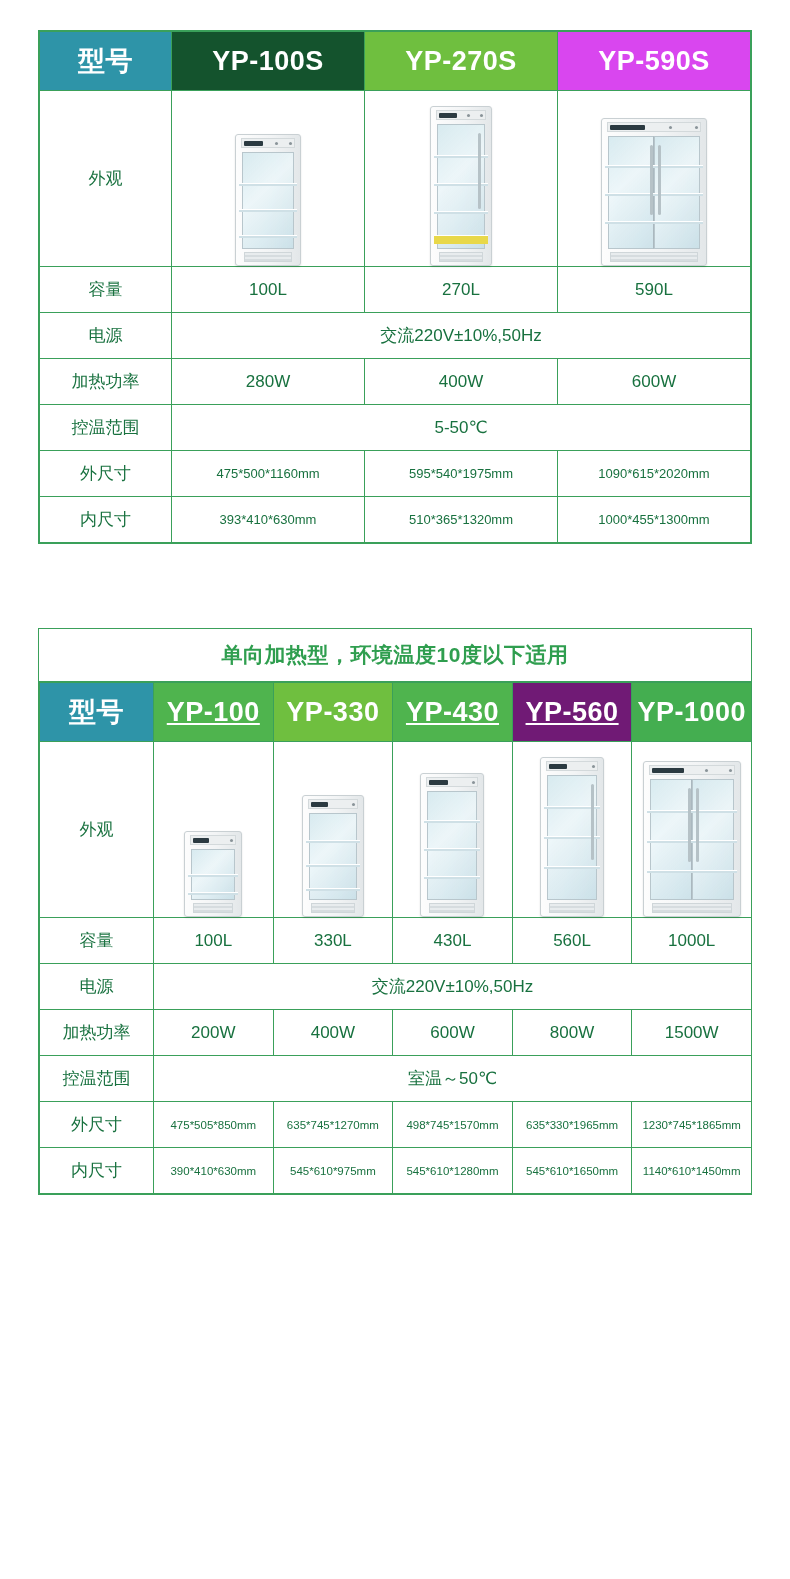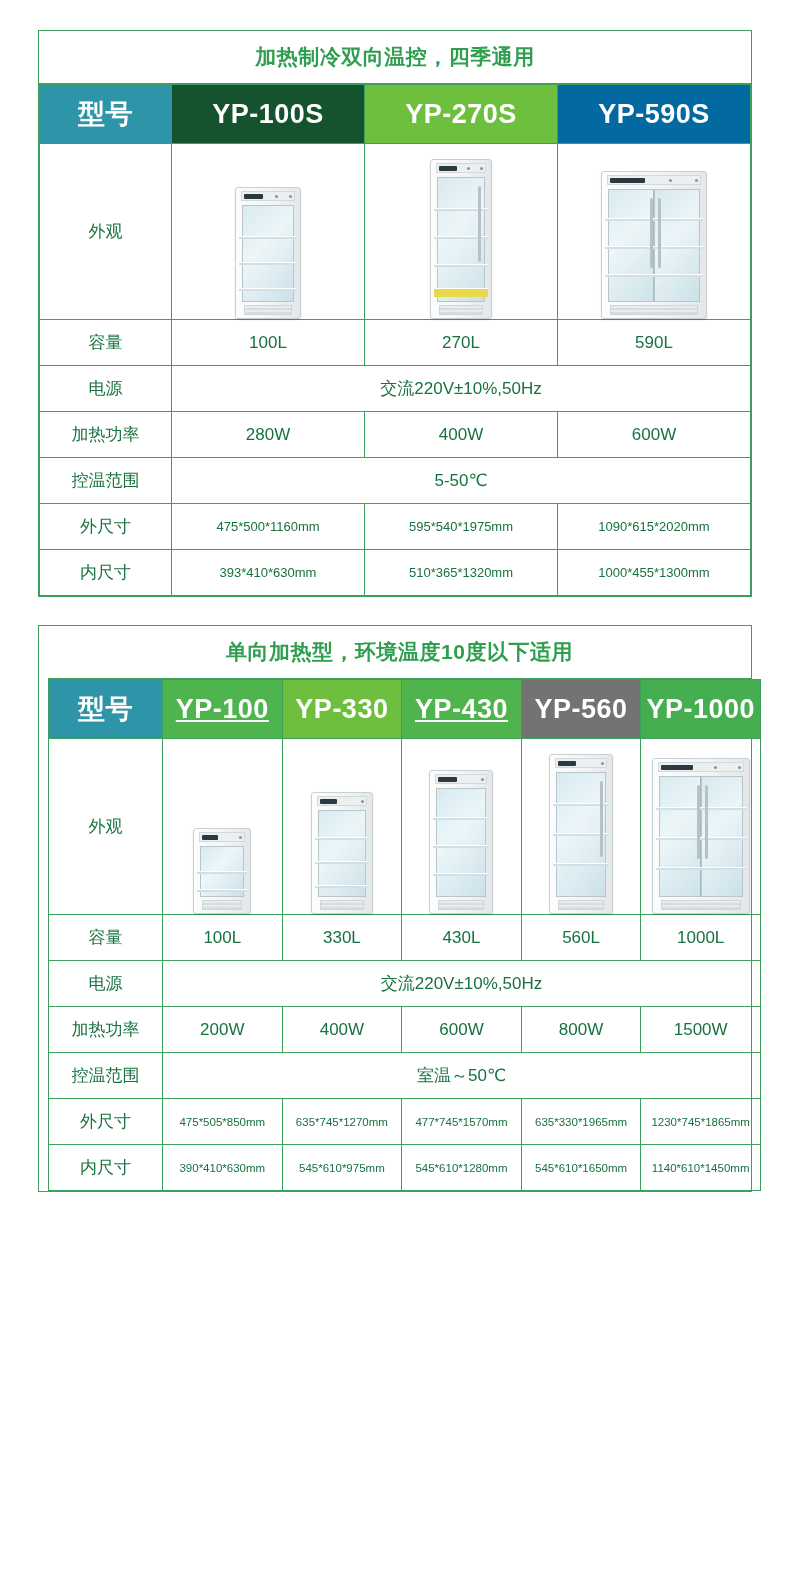--- a/index.html
+++ b/index.html
@@ -21,21 +21,21 @@
     background: #ffffff;
     box-sizing: border-box;
   }
   .spec-block {
     margin: 0 38px;
     border: 1px solid #3aa05a;
     box-sizing: border-box;
     background: #ffffff;
   }
   .block-1 { margin-top: 30px; }
-  .block-2 { margin-top: 28px; padding-left: 9px; }
+  .block-2 { margin-top: 84px; }
 
   .block-title {
     height: 52px;
     line-height: 52px;
     text-align: center;
     font-size: 21px;
     font-weight: bold;
     color: #2f9e4f;
     letter-spacing: 0.5px;
     border-bottom: 1px solid #3aa05a;
@@ -59,24 +59,24 @@
     height: 58px;
     font-size: 27px;
     font-weight: bold;
     color: #ffffff;
     letter-spacing: 0.5px;
     text-align: center;
   }
   .th-label { background: #2e94a8; }
   .th-g1 { background: #14532d; }
   .th-g2 { background: #6fbf3f; }
-  .th-g3 { background: #0369a1; }
+  .th-g3 { background: #d946ef; }
   .th-g4 { background: #4fb44e; text-decoration: underline; }
   .th-g5 { background: #6fbf3f; }
-  .th-g6 { background: #737373; }
+  .th-g6 { background: #701a75; text-decoration: underline; }
   .th-g7 { background: #44ae50; }
 
   .row-label {
     font-size: 17px;
     font-weight: bold;
     color: #18713f;
     background: #ffffff;
   }
   .cell {
     font-size: 17px;
@@ -165,21 +165,20 @@
     background: #b6c2c7;
     border-radius: 2px;
   }
 </style>
 </head>
 <body>
 
 <div class="page">
 
   <div class="spec-block block-1">
-    <div class="block-title">加热制冷双向温控，四季通用</div>
 
     <table class="spec t1">
       <colgroup>
           <col class="c0">
           <col class="cx">
           <col class="cx">
           <col class="cx">
         </colgroup>
       <tbody>
         <tr class="head">
@@ -419,21 +418,21 @@
         <tr class="r-normal">
           <td class="row-label">控温范围</td>
           <td class="cell" colspan="5">室温～50℃</td>
         </tr>
 
 
         <tr class="r-dim">
           <td class="row-label">外尺寸</td>
           <td class="cell mini">475*505*850mm</td>
           <td class="cell mini">635*745*1270mm</td>
-          <td class="cell mini">477*745*1570mm</td>
+          <td class="cell mini">498*745*1570mm</td>
           <td class="cell mini">635*330*1965mm</td>
           <td class="cell mini">1230*745*1865mm</td>
         </tr>
 
         <tr class="r-dim">
           <td class="row-label">内尺寸</td>
           <td class="cell mini">390*410*630mm</td>
           <td class="cell mini">545*610*975mm</td>
           <td class="cell mini">545*610*1280mm</td>
           <td class="cell mini">545*610*1650mm</td>

